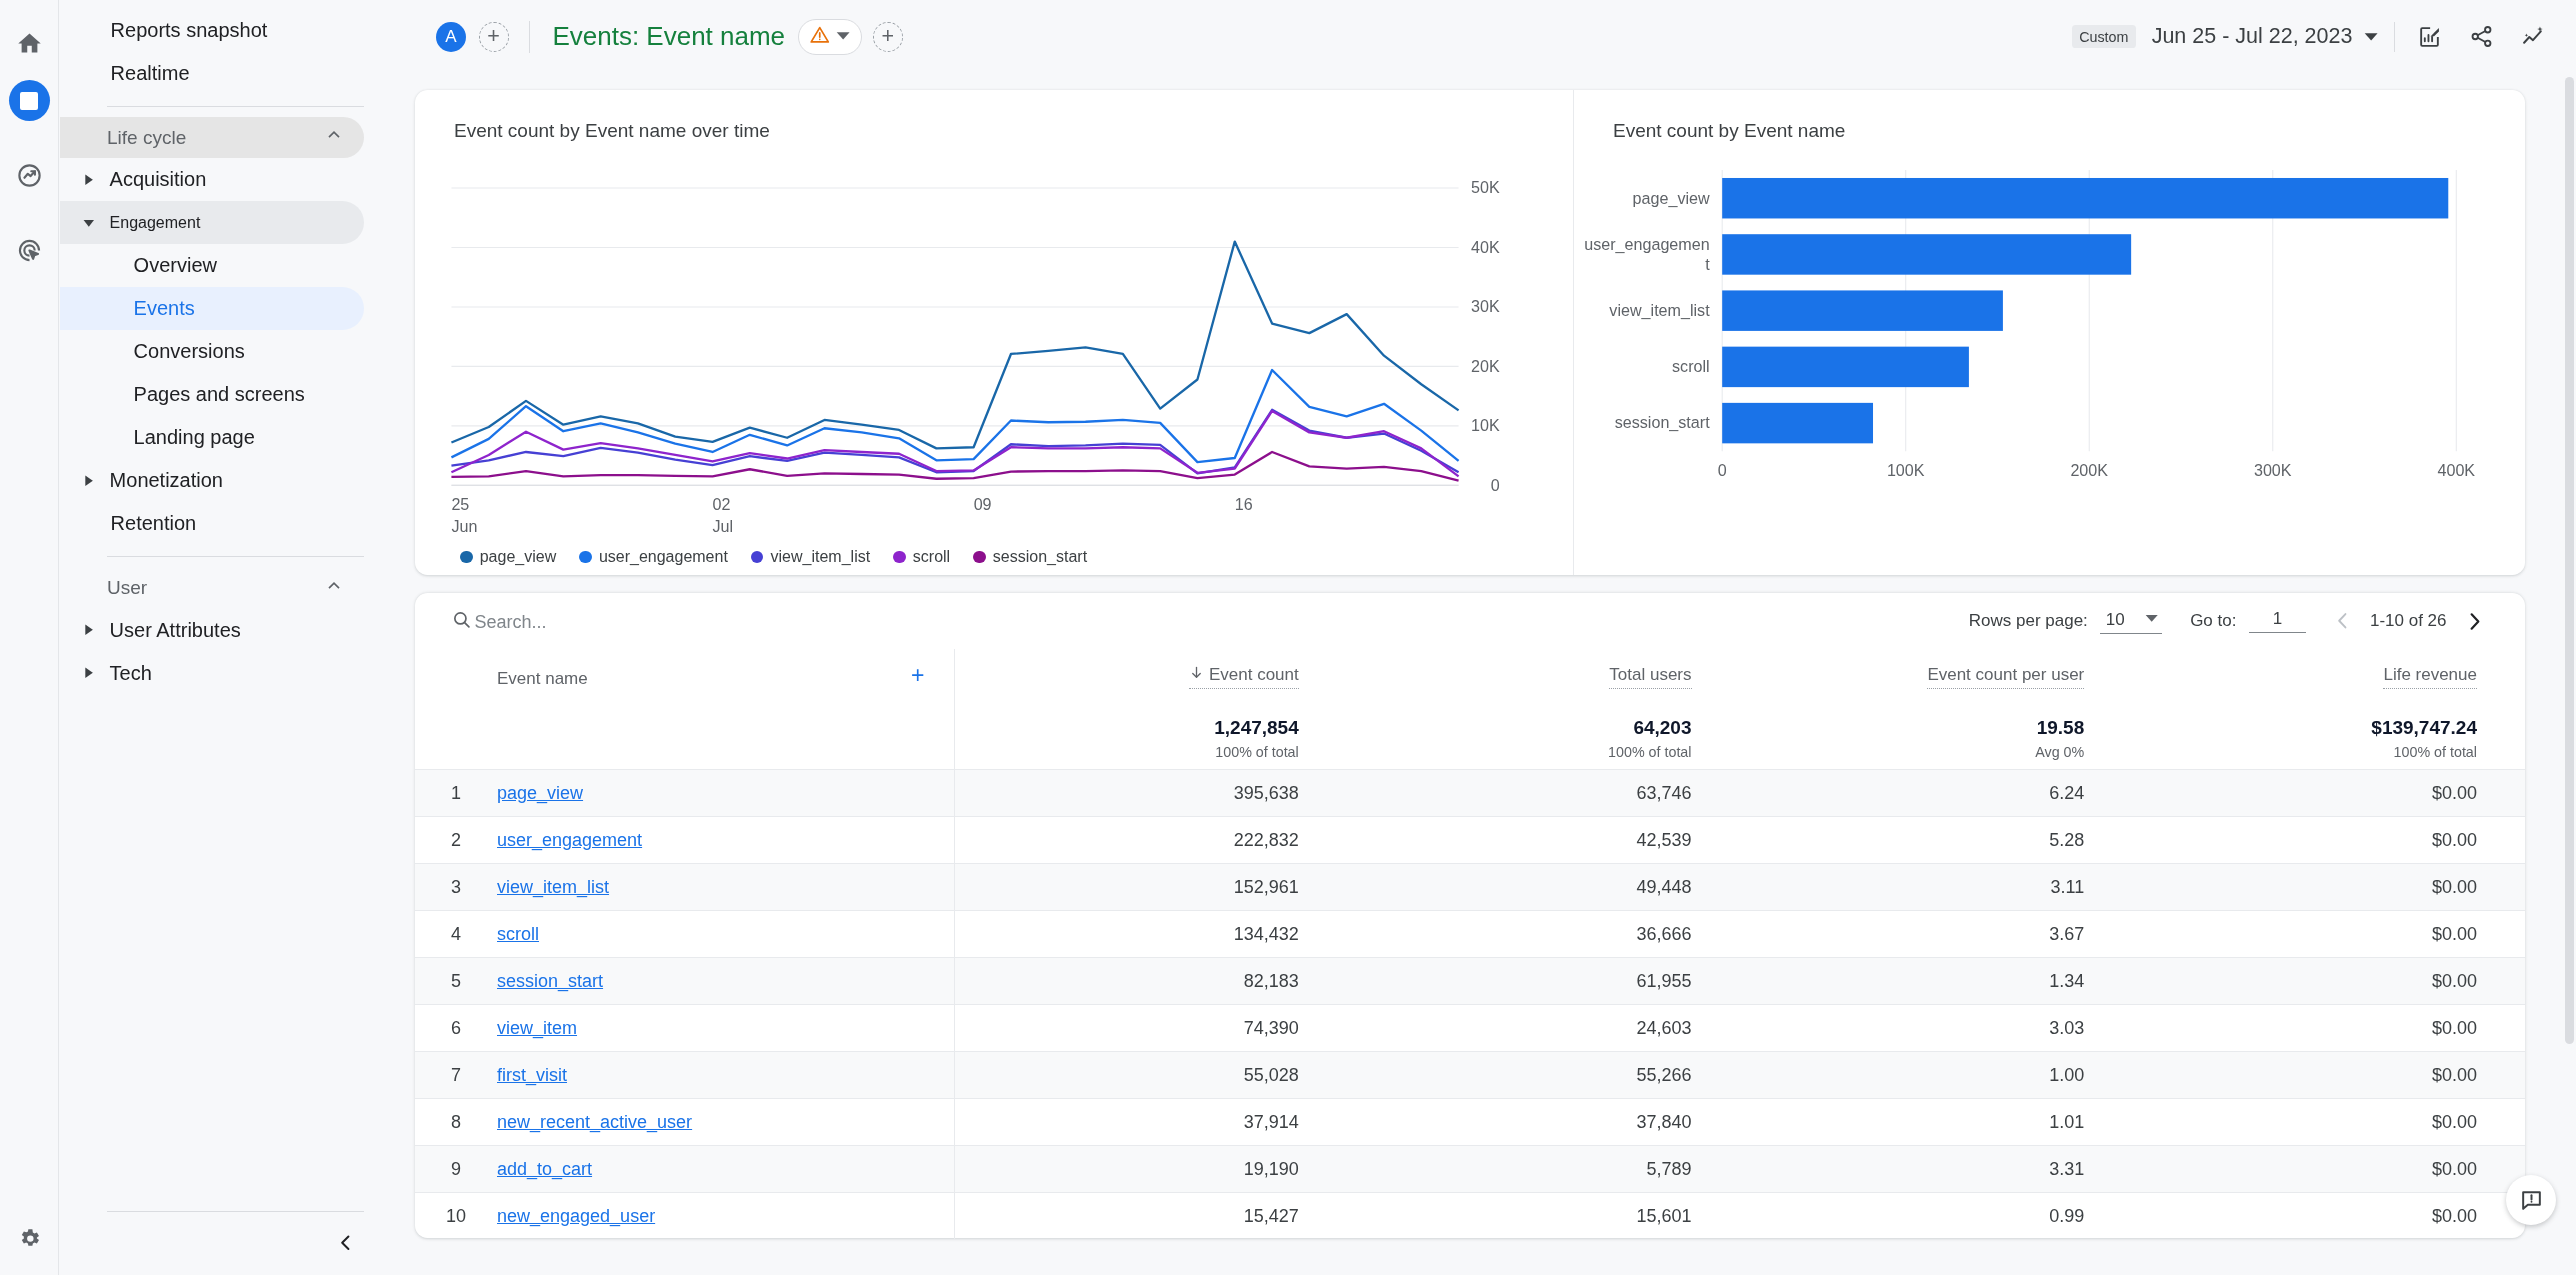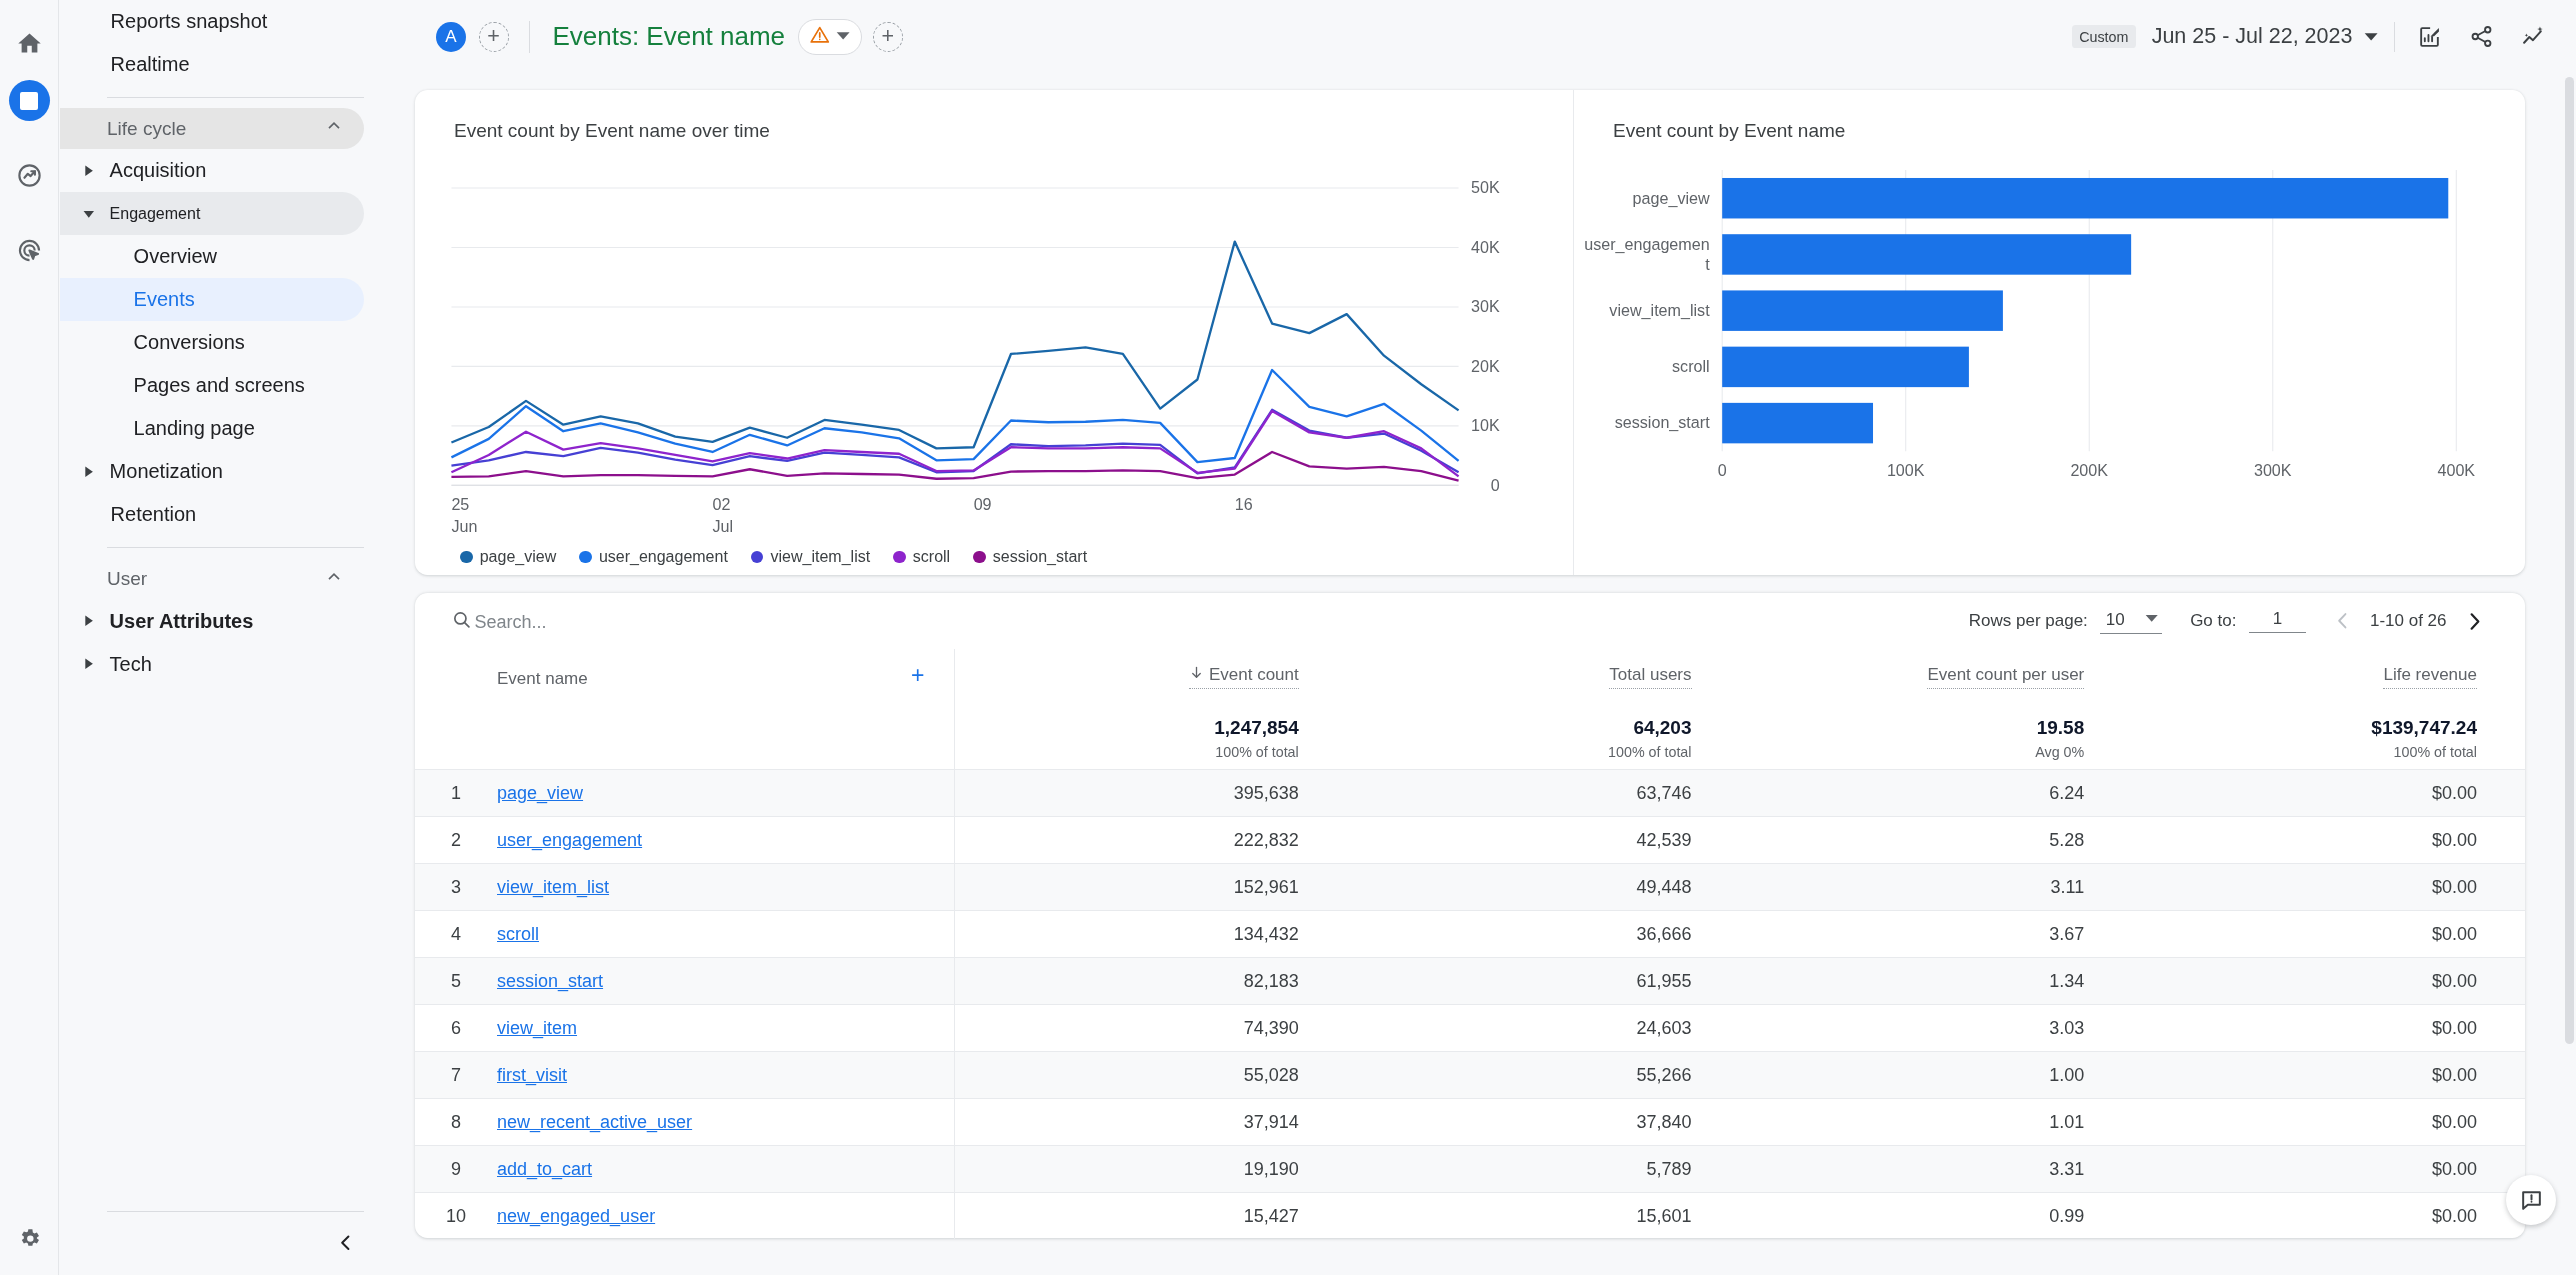--- a/index.html
+++ b/index.html
@@ -20,21 +20,21 @@
     width: 41px; height: 41px; margin-top: 16px;
     display: flex; align-items: center; justify-content: center;
     border-radius: 50%; cursor: pointer; color: #5f6368;
   }
   .rail-btn.active { background: #1a73e8; color: #fff; }
   #rail-settings { position: absolute; bottom: 16px; left: 9px; }
 
   
   #sidebar {
     position: absolute; left: 60px; top: 0; width: 358px; height: 1275px;
-    background: #f7f8fa; padding-top: 0;
+    background: #f7f8fa; padding-top: 9px;
   }
   .nav-item {
     height: 43px; display: flex; align-items: center;
     border-radius: 0 21.5px 21.5px 0; margin-right: 54px;
     padding-left: 20px; font-size: 20px; color: #202124; cursor: pointer;
     white-space: nowrap;
   }
   .nav-item .caret {
     width: 23px; flex: 0 0 23px; font-size: 11.6px; color: #3c4043;
     display: flex; align-items: center; justify-content: flex-start;
@@ -275,21 +275,21 @@
 
   <div class="nav-group">
     <span>User</span>
     <span>
       <svg width="20" height="20" viewBox="0 0 24 24" fill="none" stroke="#5f6368" stroke-width="2">
           <polyline points="6,14.5 12,8.5 18,14.5"></polyline>
         </svg>
     </span>
   </div>
 
-  <div class="nav-item" style="padding-left:23px;font-weight:bold;">
+  <div class="nav-item" style="padding-left:23px;">
     <span class="caret">
       <svg width="11.6" height="11.6" viewBox="0 0 10 10" fill="#3c4043">
           <polygon points="2,0.5 2,9.5 8.5,5"></polygon>
         </svg>
     </span>
     <span class="nav-label">User Attributes</span>
   </div>
   <div class="nav-item" style="padding-left:23px;">
     <span class="caret">
       <svg width="11.6" height="11.6" viewBox="0 0 10 10" fill="#3c4043">

